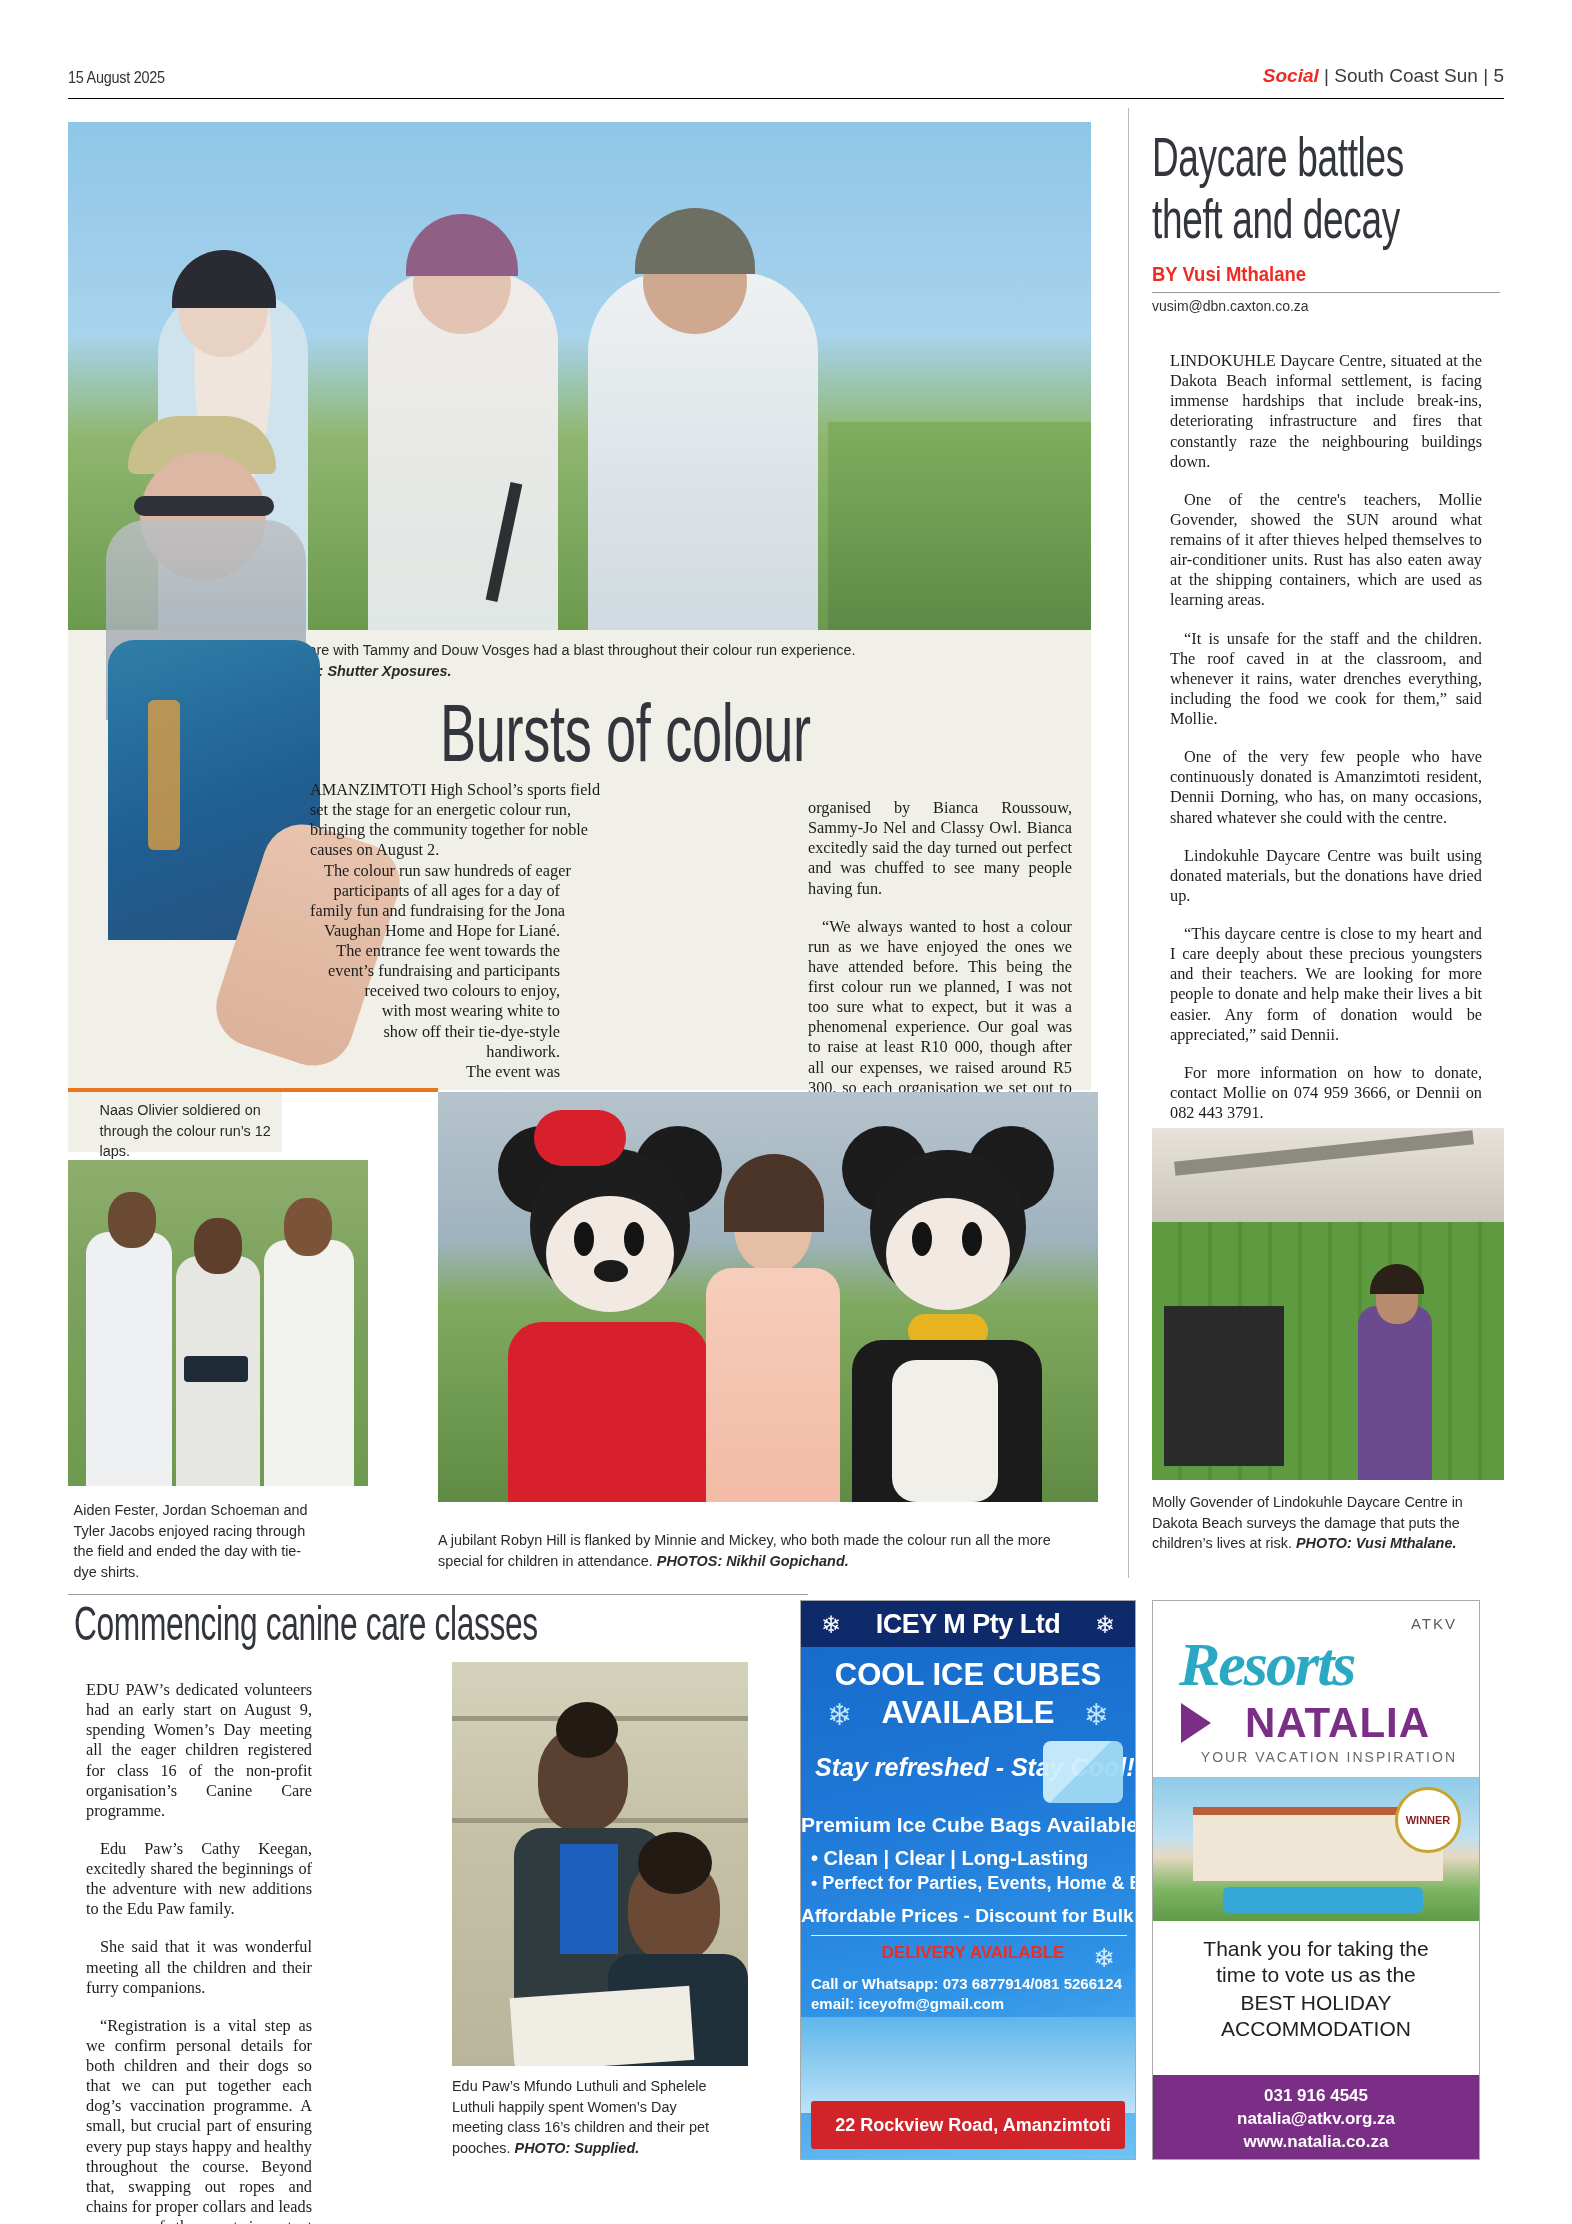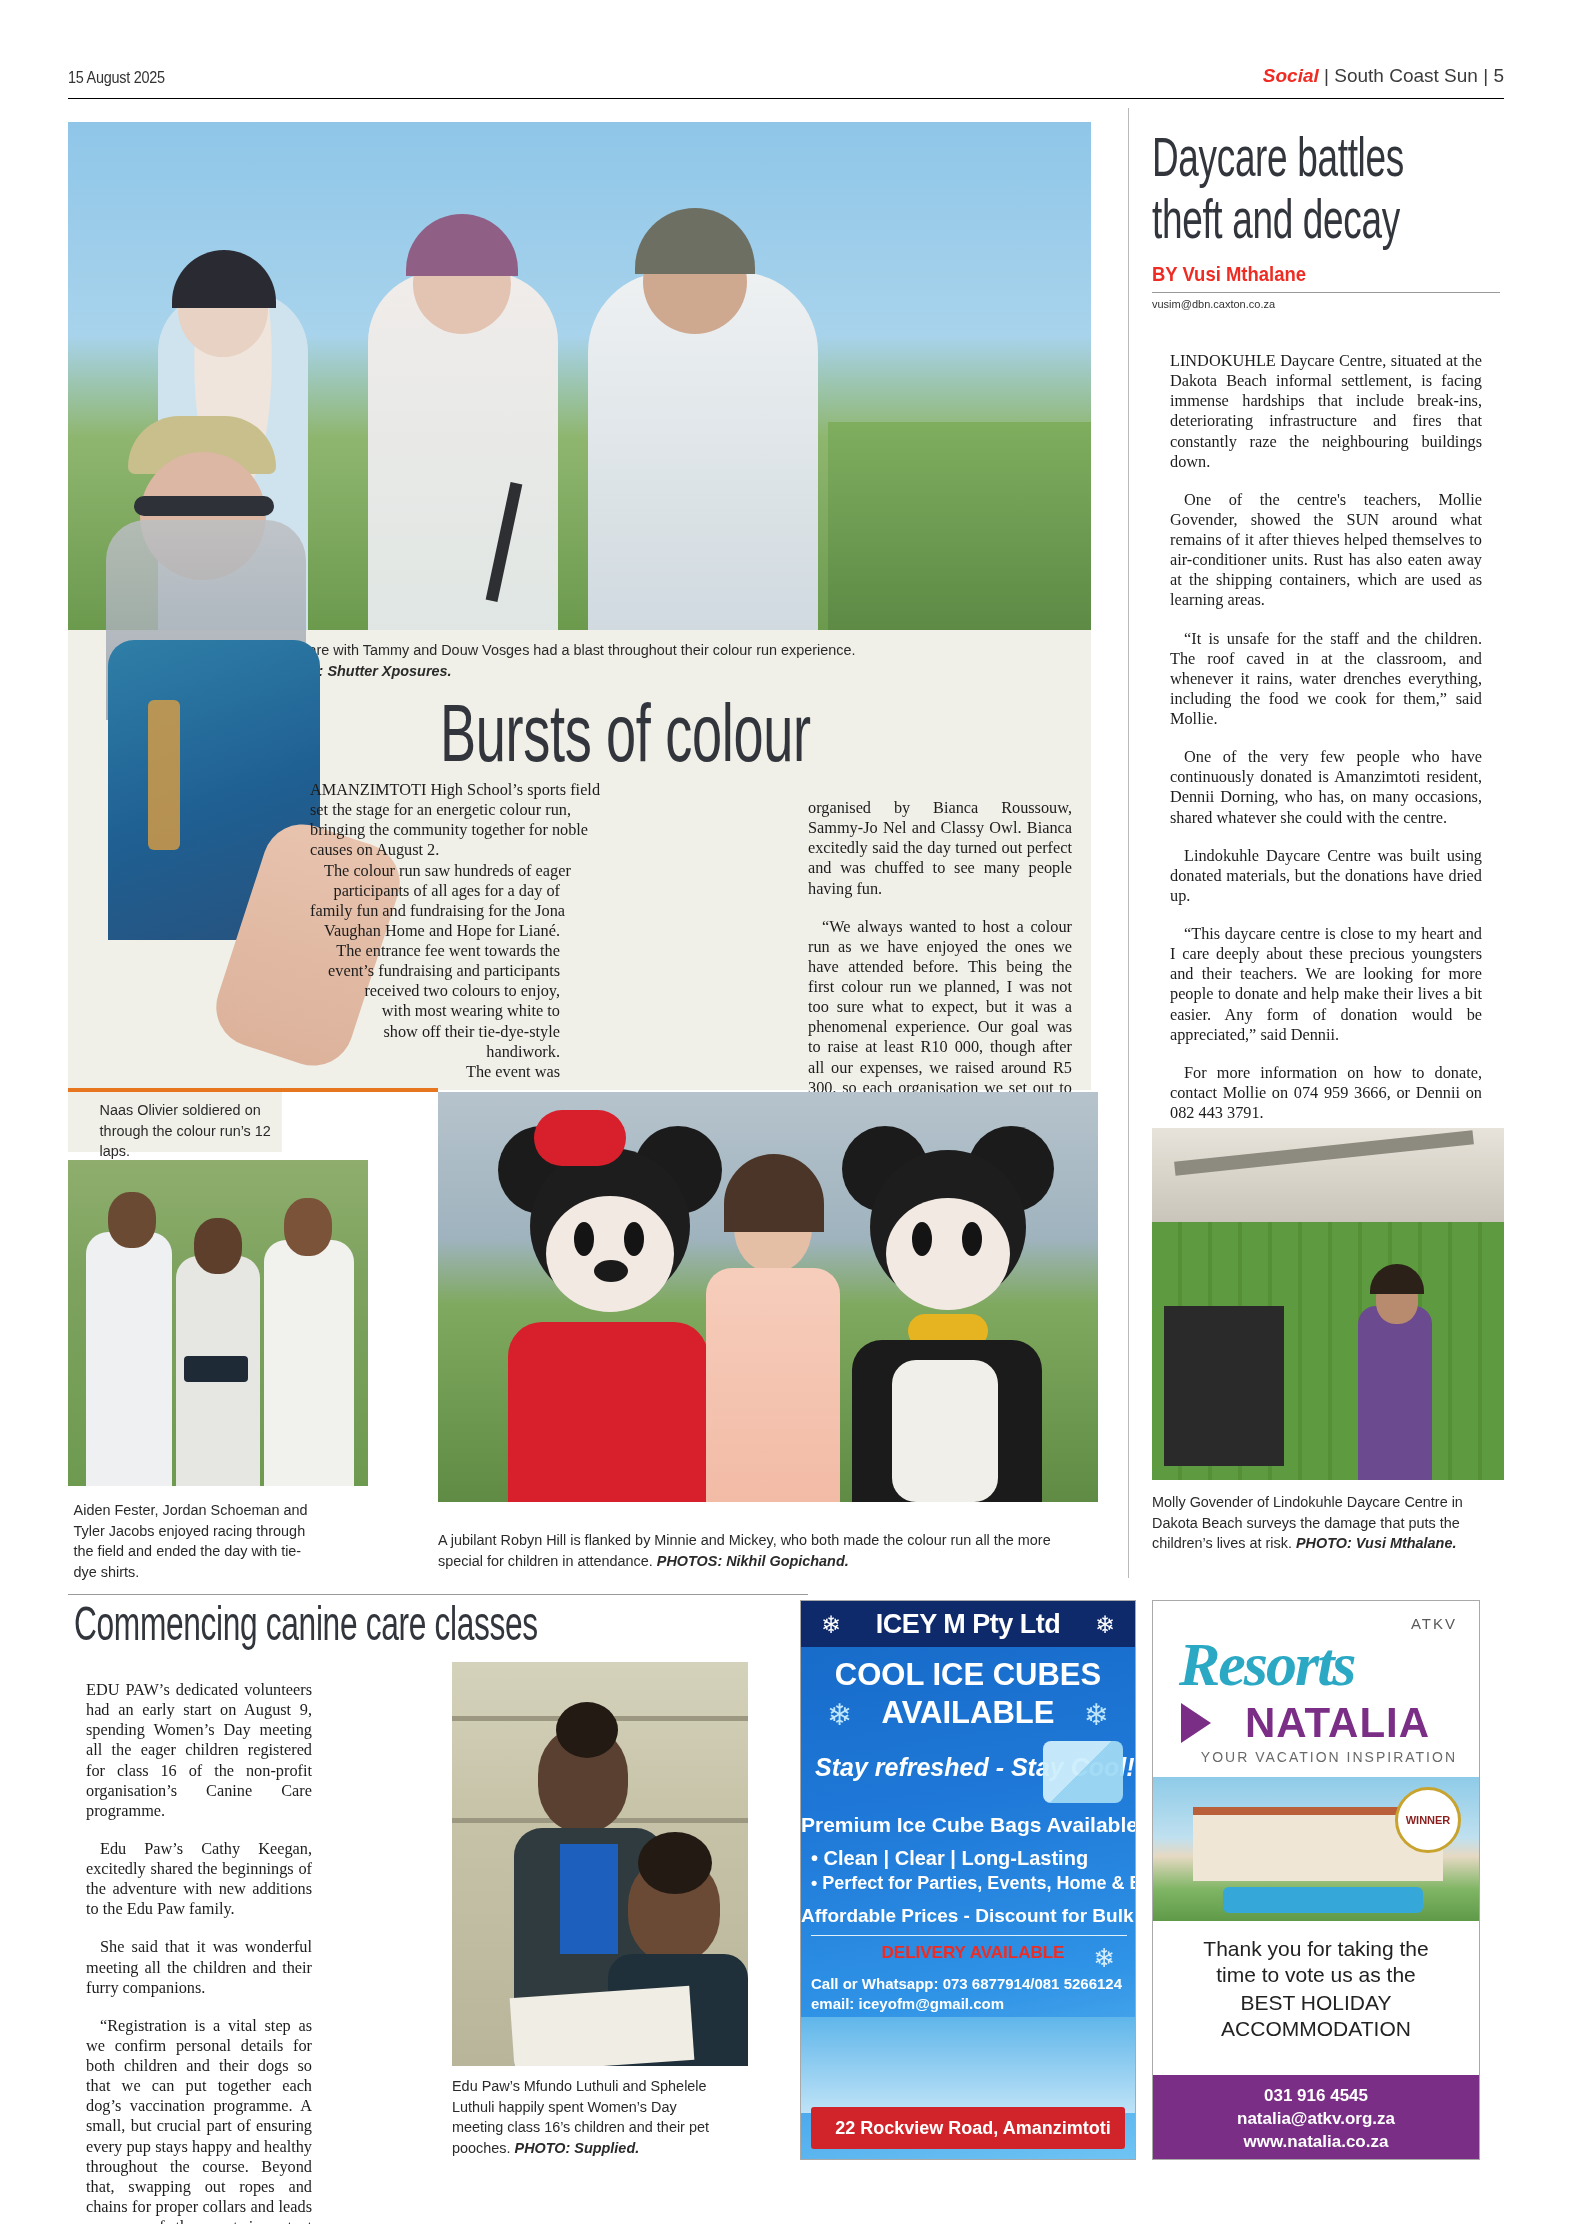--- a/index.html
+++ b/index.html
@@ -51,30 +51,30 @@
   .wrapcol { position:absolute; font-family:"Liberation Serif", serif; font-size:16.3px; line-height:1.235; color:#1c1c1c; }
   .wrapcol .ln { display:block; white-space:nowrap; }
 
   
   .vrule { position:absolute; width:1px; background:#b9b9b9; }
 
   .byline-red {
     font-family:"Liberation Sans", sans-serif; font-weight:bold; font-size:21px; color:#ee2c24;
     transform:scaleX(0.88); transform-origin:left top; white-space:nowrap;
   }
-  .byline-mail { font-family:"Liberation Sans", sans-serif; font-size:11px; color:#333; }
+  .byline-mail { font-family:"Liberation Sans", sans-serif; font-size:14px; color:#333; }
 
   
   .ad-frame { position:absolute; border:1px solid #a9a9a9; background:#fff; }
 
   .icey { position:absolute; inset:0; background:linear-gradient(170deg,#1668c6 0%,#1f79d8 38%,#2f93e6 68%,#6fc4f3 100%); overflow:hidden; }
   .icey-top { position:absolute; left:0; right:0; top:0; height:46px; background:#0f2a6b; }
   .icey-txt { position:absolute; left:0; right:0; text-align:center; color:#fff;
               font-family:"Liberation Sans", sans-serif; font-weight:bold; white-space:nowrap; }
-  .icey-bot { position:absolute; left:10px; right:10px; bottom:10px; height:42px; background:#d0242a; border-radius:3px;
+  .icey-bot { position:absolute; left:10px; right:10px; bottom:10px; height:48px; background:#d0242a; border-radius:3px;
               color:#fff; font-family:"Liberation Sans", sans-serif; font-weight:bold; font-size:18px;
               display:flex; align-items:center; justify-content:center;padding-left:10px; }
 
   .atkv { position:absolute; inset:0; background:#ffffff; overflow:hidden; }
   .atkv-purple { position:absolute; left:0; right:0; bottom:0; height:84px; background:#7b2e86; color:#fff;
                  font-family:"Liberation Sans", sans-serif; font-weight:bold; font-size:17px; text-align:center;
                  padding-top:10px; line-height:1.35; }
   .atkv-thanks { position:absolute; left:0; right:0; text-align:center; font-family:"Liberation Sans", sans-serif; color:#222; }
 
   .sep-line { position:absolute; background:#9a9a9a; height:1px; }

